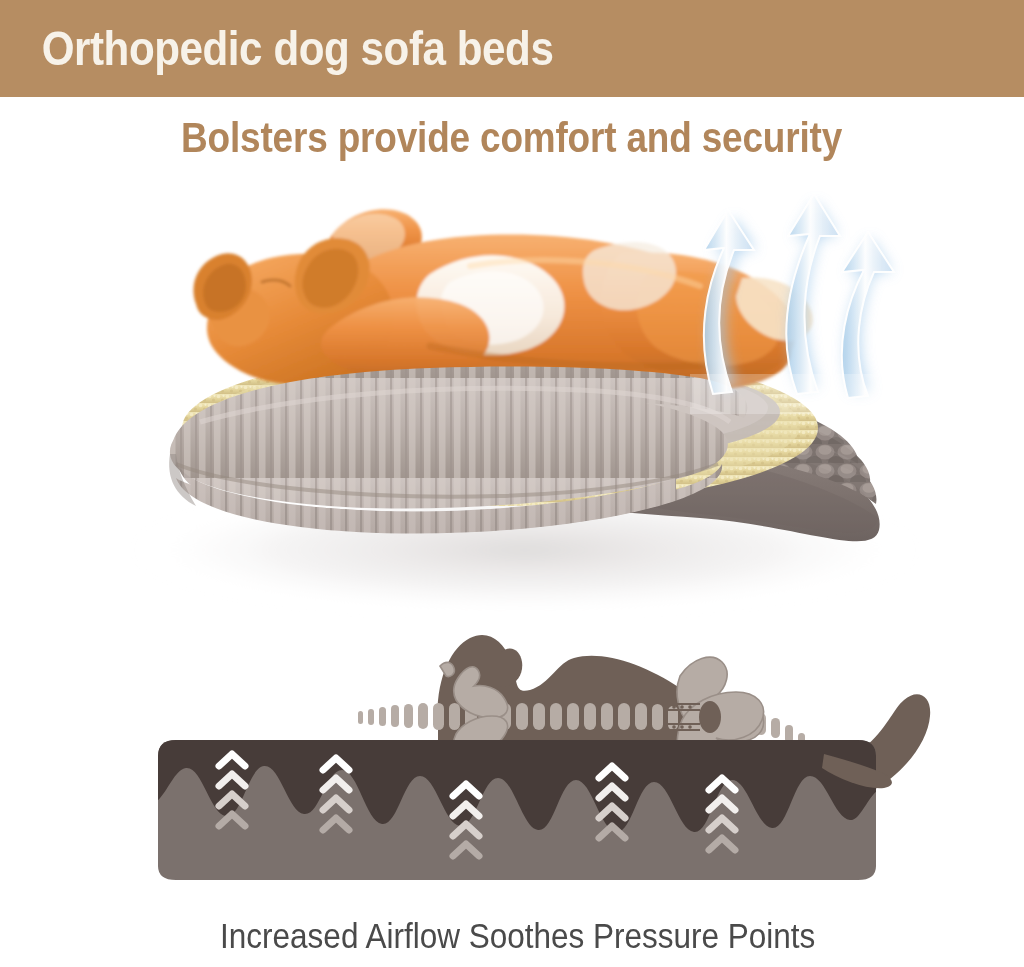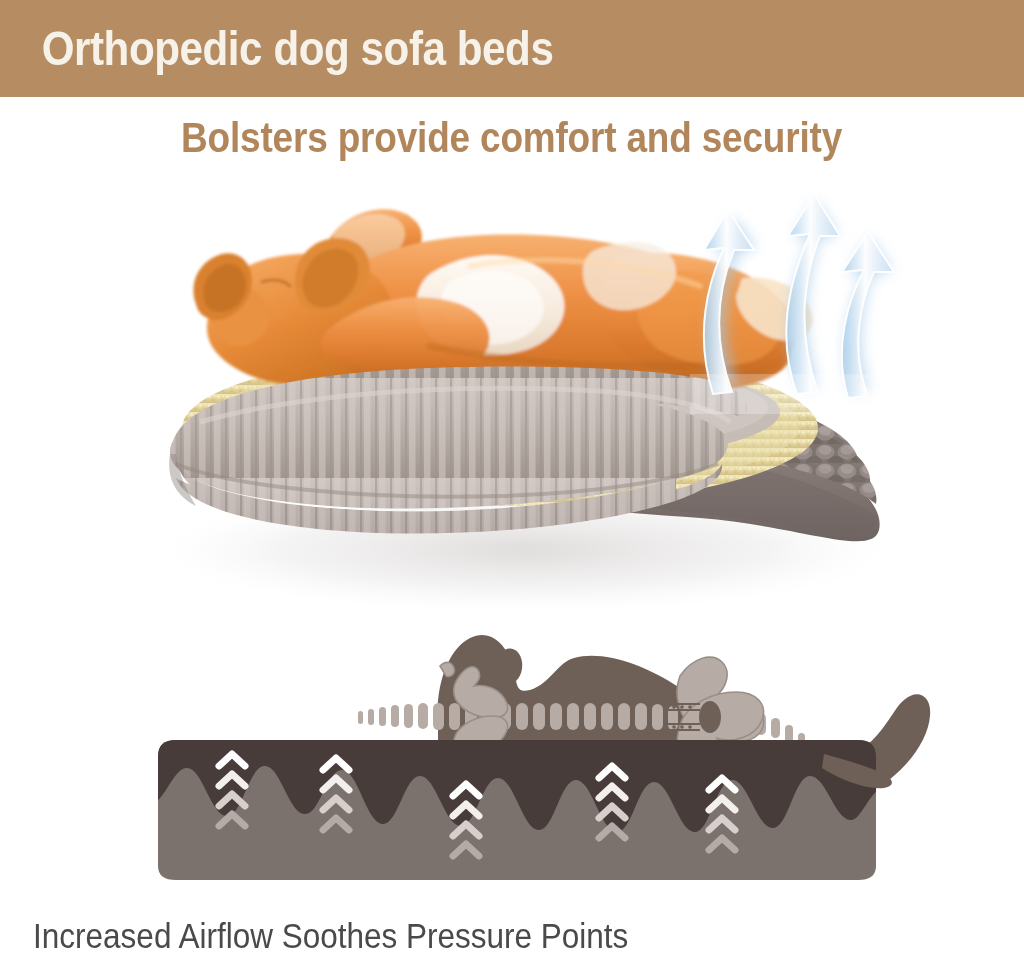--- a/index.html
+++ b/index.html
@@ -81,21 +81,21 @@
   .diagram-svg { position: absolute; left: 0; top: 0; }
 
   
   .caption-row {
     position: absolute;
     left: 0; top: 903px;
     width: 848px;
     height: 64px;
     display: flex;
     align-items: center;
-    justify-content: flex-start;
+    justify-content: flex-end;
   }
   .caption-text {
     color: #4a4a4a;
     font-size: 35px;
     font-weight: normal;
     letter-spacing: 0px;
     transform: scaleX(0.90);
     transform-origin: center;
     white-space: nowrap;
     line-height: 1;

